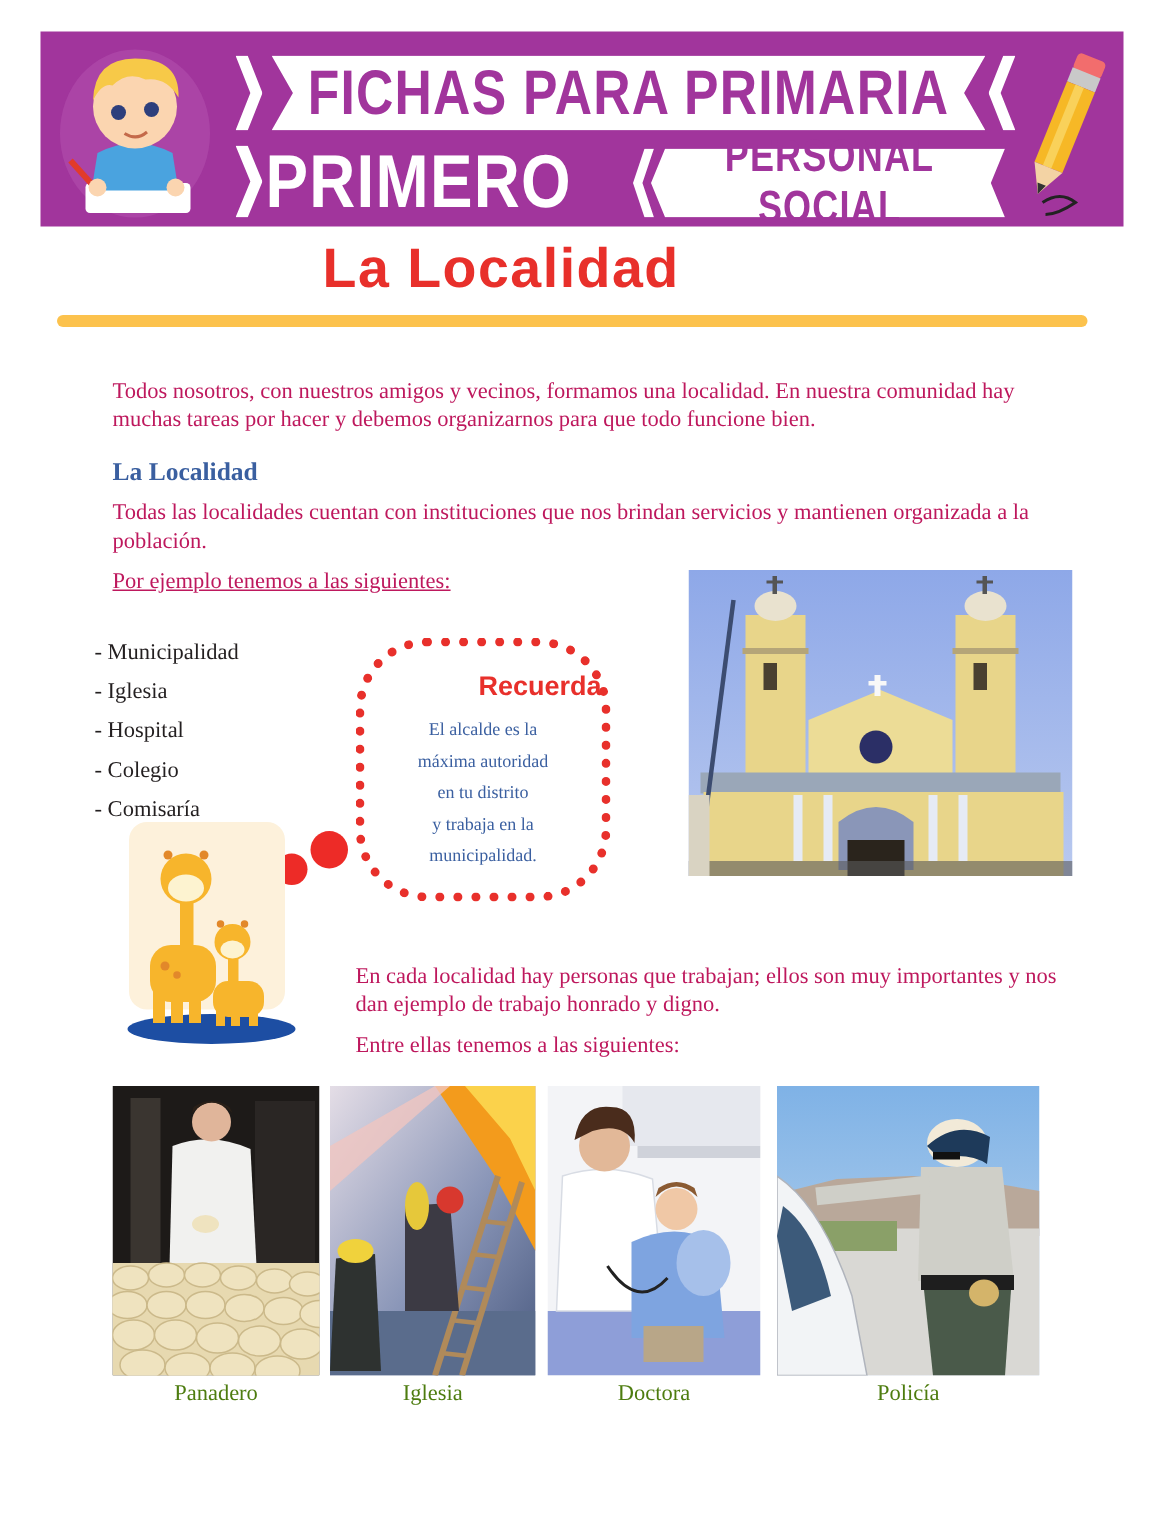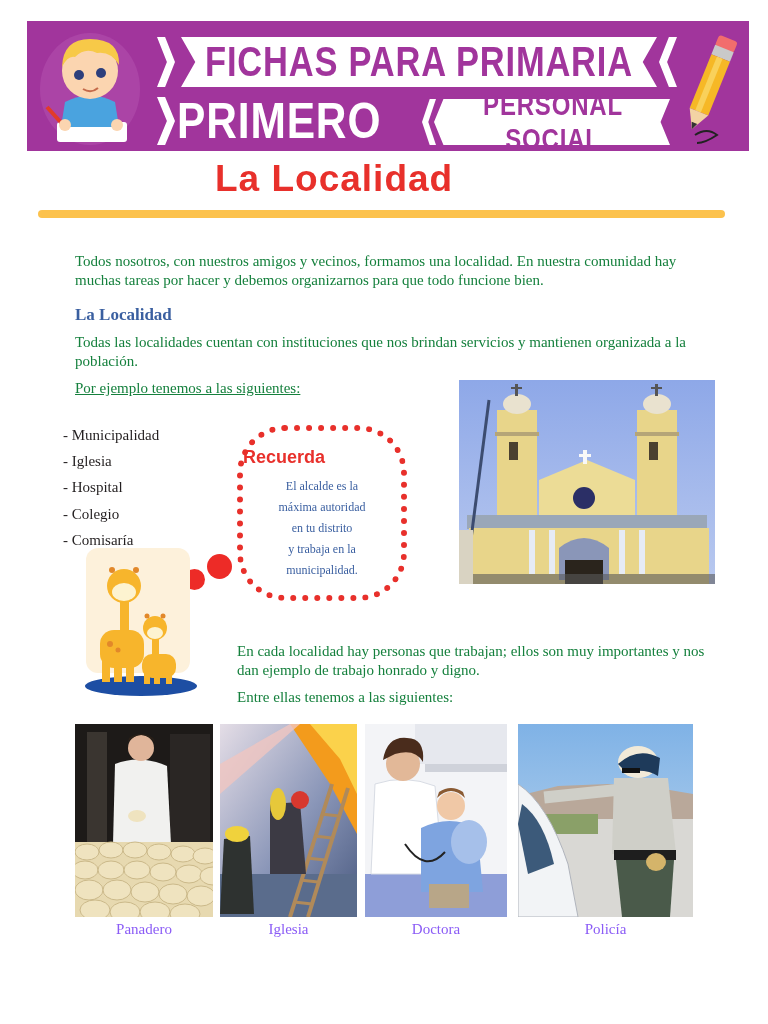--- a/index.html
+++ b/index.html
@@ -47,37 +47,37 @@
     position: absolute; left: 215px; top: 158px;
     font-family: "Liberation Sans", "DejaVu Sans", sans-serif; font-weight: bold;
     font-size: 37px; color: #e8302b; letter-spacing: 1px;
   }
   .title-rule {
     position: absolute; left: 38px; top: 210px; width: 687px; height: 8px;
     background: #fcc24d; border-radius: 4px;
   }
 
   
-  .para { position: absolute; font-size: 15px; line-height: 19px; color: #15803d; }
+  .para { position: absolute; font-size: 15px; line-height: 19px; color: #be185d; }
   .p-intro { left: 75px; top: 252px; width: 645px; }
   .section-heading {
     position: absolute; left: 75px; top: 305px; font-size: 17px; font-weight: bold; color: #3a5fa0;
   }
   .p-local { left: 75px; top: 333px; width: 645px; }
   .p-example { left: 75px; top: 379px; width: 380px; text-decoration: underline; }
   .inst-list { position: absolute; left: 63px; top: 404px; list-style: none; margin-top: 22px; }
   .inst-list li { font-size: 15px; height: 26.2px; line-height: 19px; }
 
   
   .callout {
     position: absolute; left: 237px; top: 425px; width: 170px; height: 176px;
     border: 6px dotted #e8302b; border-radius: 48px;
   }
   .callout-title {
-    position: absolute; left: 0; right: 0; top: 16px; text-align: left;
+    position: absolute; left: 0; right: 0; top: 16px; text-align: right;
     font-family: "Liberation Sans", "DejaVu Sans", sans-serif; font-weight: bold; font-size: 18px; color: #e8302b;
   }
   .callout-body {
     position: absolute; left: 0; right: 0; top: 45px; text-align: center;
     font-size: 12px; line-height: 21px; color: #3a5fa0;
   }
   .callout-body span { display: block; }
   .bubble { position: absolute; background: #ed2b27; border-radius: 50%; }
 
   
@@ -91,21 +91,21 @@
   .photo { position: absolute; overflow: hidden; }
   .cathedral { left: 459px; top: 380px; width: 256px; height: 204px; }
 
   .p-workers { left: 237px; top: 642px; width: 485px; }
   .p-between { left: 237px; top: 688px; width: 485px; }
 
   
   .worker { position: absolute; top: 724px; }
   .worker .img { position: absolute; left: 0; top: 0; overflow: hidden; }
   .worker .caption {
-    position: absolute; top: 197px; left: 0; right: 0; text-align: center; font-size: 15px; color: #8b5cf6;
+    position: absolute; top: 197px; left: 0; right: 0; text-align: center; font-size: 15px; color: #4d7c0f;
   }
 </style>
 </head>
 <body>
 
 <div class="banner">
   <svg class="kid" viewBox="0 0 110 120">
     <ellipse cx="55" cy="62" rx="50" ry="56" fill="#b34eae" opacity="0.6"></ellipse>
     <rect x="22" y="95" width="70" height="20" rx="3" fill="#ffffff"></rect>
     <path d="M30 75 Q55 62 80 75 L84 100 L26 100 Z" fill="#4aa3df"></path>

